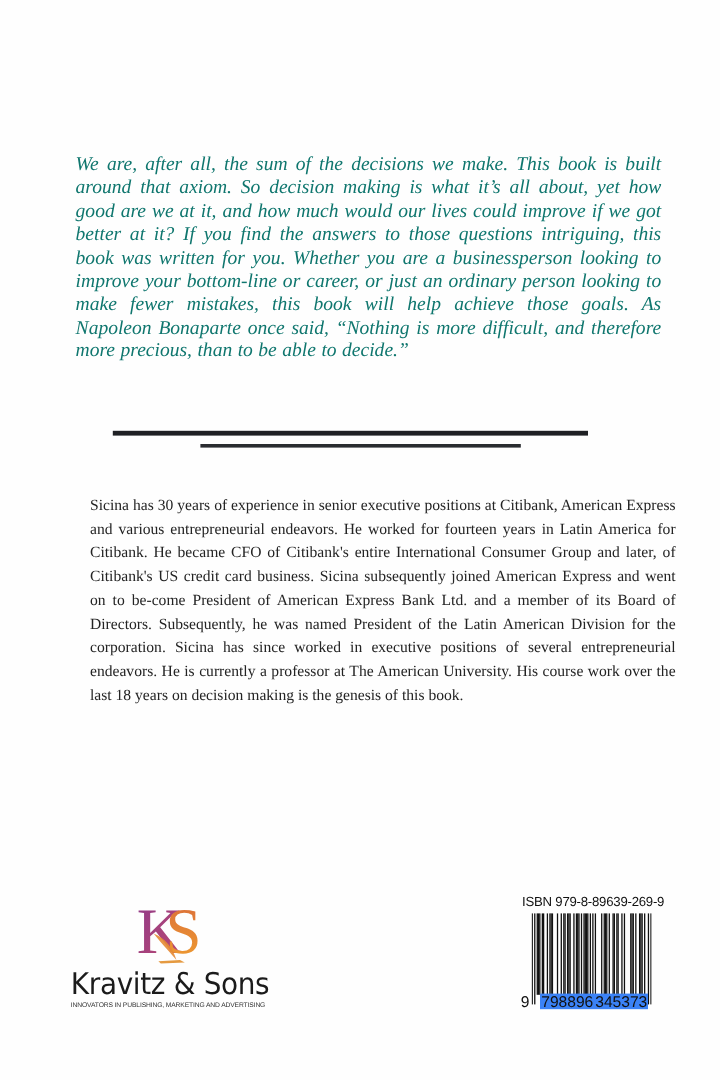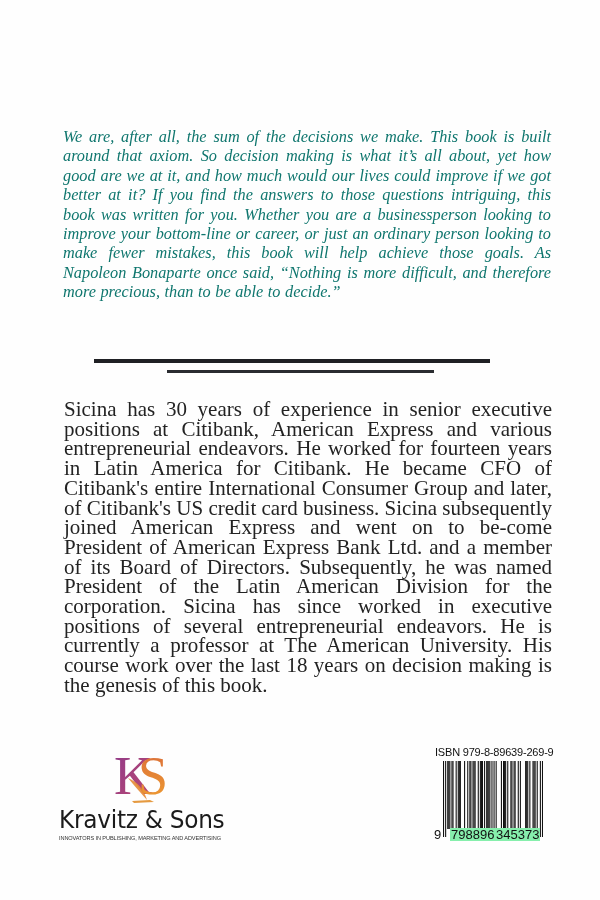--- a/index.html
+++ b/index.html
@@ -12,22 +12,22 @@
     font-size: 16.3px; line-height: 19.4px; color: #0f766e;
     text-align: justify; margin: 0; word-spacing: 0.5px;
   }
 
   .rule-thick { position: absolute; left: 94px; top: 359px; width: 396px; height: 4px; background: #1f2024; }
   .rule-thin  { position: absolute; left: 167px; top: 370px; width: 267px; height: 2.5px; background: #2a2c30; }
 
   .bio {
     position: absolute; left: 63px; top: 399px; width: 488px;
     font-family: "Liberation Serif", serif; font-style: normal;
-    font-size: 21px; line-height: 19.7px; color: #232323;
-    text-align: justify; margin: 1px;
+    font-size: 13px; line-height: 19.7px; color: #232323;
+    text-align: justify; margin: 12px;
   }
 
   .logo { position: absolute; left: 56px; top: 744px; width: 190px; height: 100px; }
   .logo-mark { position: absolute; left: 58px; top: 4px; width: 62px; height: 56px; }
   .logo-name {
     position: absolute; left: 3px; top: 62px; white-space: nowrap;
     font-family: "DejaVu Sans", sans-serif; font-size: 25px; line-height: 28px;
     color: #1b1b1b; letter-spacing: -0.3px; transform: scaleX(0.93); transform-origin: left top;
   }
   .logo-tagline {
@@ -41,21 +41,21 @@
     position: absolute; left: 5px; top: 0px; white-space: nowrap;
     font-family: "Liberation Sans", sans-serif; font-size: 11px; color: #111;
     letter-spacing: -0.2px;
   }
   .barcode { position: absolute; left: 13px; top: 15px; width: 100px; height: 78px; }
   .barcode-digits {
     position: absolute; left: 3px; top: 82px; white-space: nowrap;
     font-family: "Liberation Sans", sans-serif; font-size: 13px; color: #111;
     background: transparent;
   }
-  .bd { position: absolute; top: 0; background: #86efac; padding: 0 1px; line-height: 13px; }
+  .bd { position: absolute; top: 0; background: #3b82f6; padding: 0 1px; line-height: 13px; }
 </style>
 </head>
 <body>
 
 <div class="page">
 
   <p class="blurb">We are, after all, the sum of the decisions we make.  This book is built around that axiom.  So decision making is what it’s all about, yet how good are we at it, and how much would our lives could improve if we got better at it?  If you find the answers to those questions intriguing, this book was written for you.  Whether you are a businessperson looking to improve your bottom-line or career, or just an ordinary person looking to make fewer mistakes, this book will help achieve those goals.  As Napoleon Bonaparte once said, “Nothing is more difficult, and therefore more precious, than to be able to decide.”</p>
 
   <div class="rule-thick"></div>
   <div class="rule-thin"></div>

